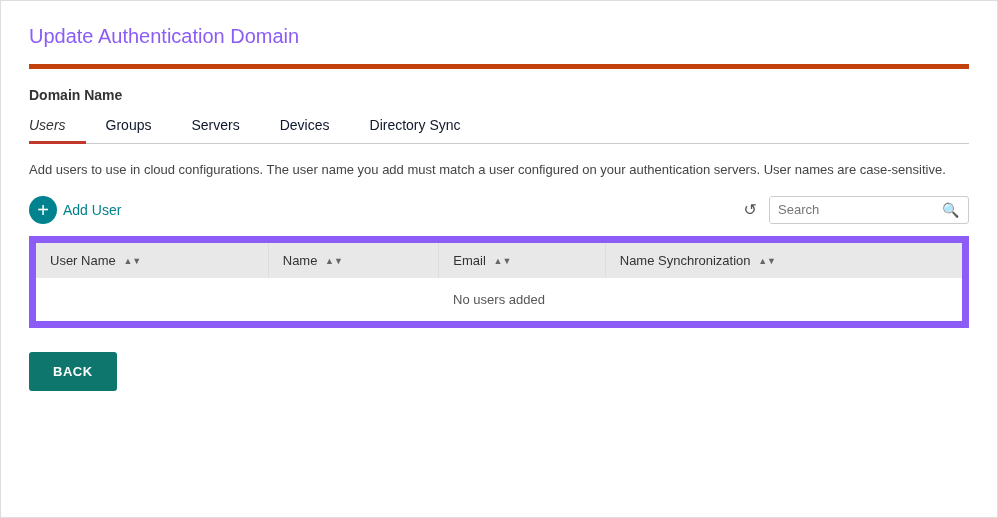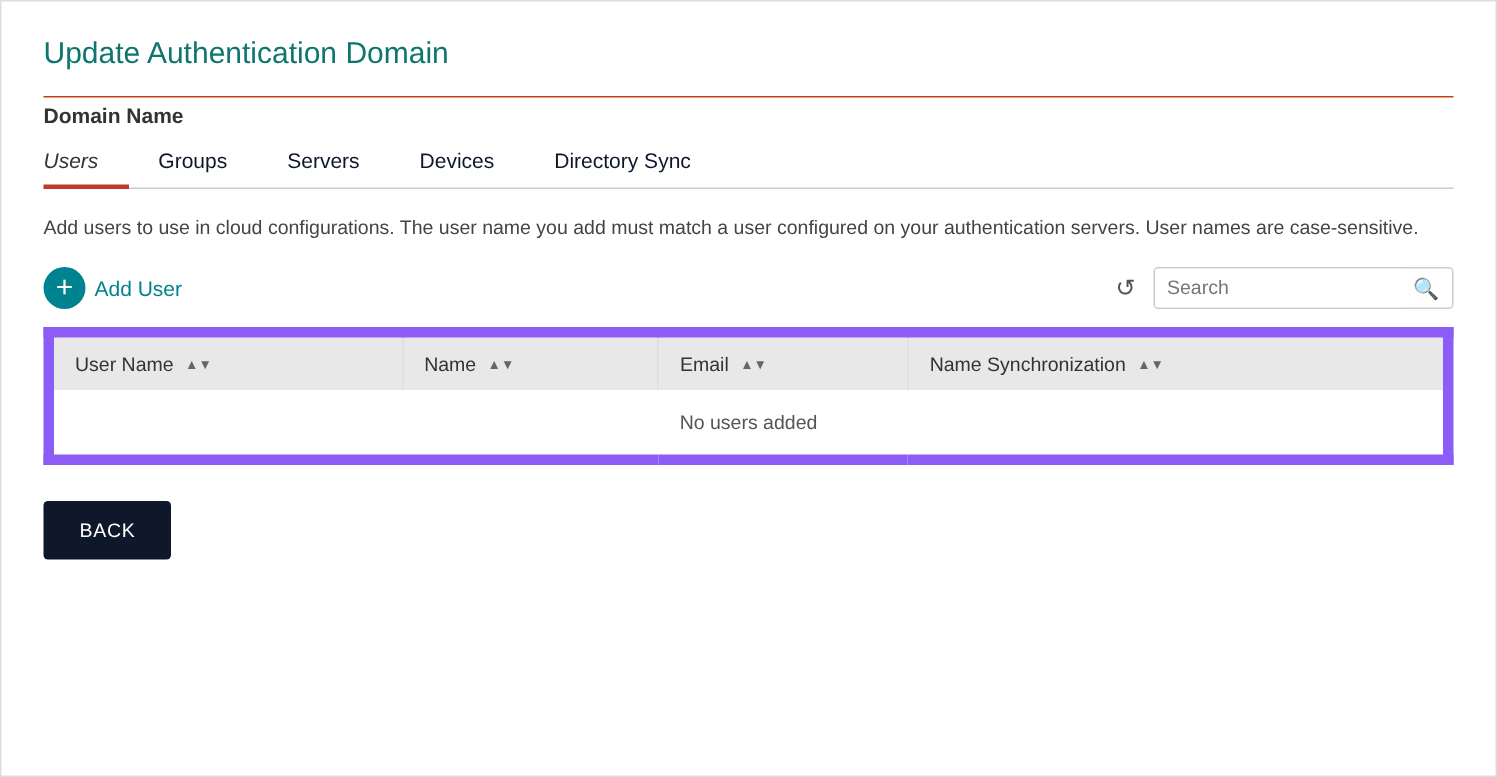--- a/index.html
+++ b/index.html
@@ -13,24 +13,24 @@
       width: 998px;
       min-height: 518px;
       background: #fff;
       border: 1px solid #ddd;
       padding: 24px 28px 28px 28px;
       position: relative;
     }
     .page-title {
       font-size: 20px;
       font-weight: normal;
-      color: #0f766e;
+      color: #8b5cf6;
       padding-bottom: 16px;
-      border-bottom: 1px solid #c2410c;
-      margin-bottom: 4px;
+      border-bottom: 5px solid #c2410c;
+      margin-bottom: 18px;
     }
     .domain-label {
       font-weight: bold;
       font-size: 14px;
       margin-bottom: 6px;
     }
     .domain-value-row {
       display: flex;
       align-items: center;
       gap: 10px;
@@ -169,26 +169,26 @@
       padding: 12px 14px;
       text-align: center;
       font-size: 13px;
       color: #555;
     }
     .no-data-row td {
       text-align: center;
       padding: 14px;
     }
     .back-btn {
-      background: #0f172a;
+      background: #0f766e;
       color: white;
       border: none;
       padding: 12px 24px;
       font-size: 13px;
-      font-weight: normal;
+      font-weight: bold;
       letter-spacing: 0.5px;
       cursor: pointer;
       border-radius: 3px;
       margin-top: 24px;
     }
   </style>
 </head>
 <body>
 
 <div class="page-container">

